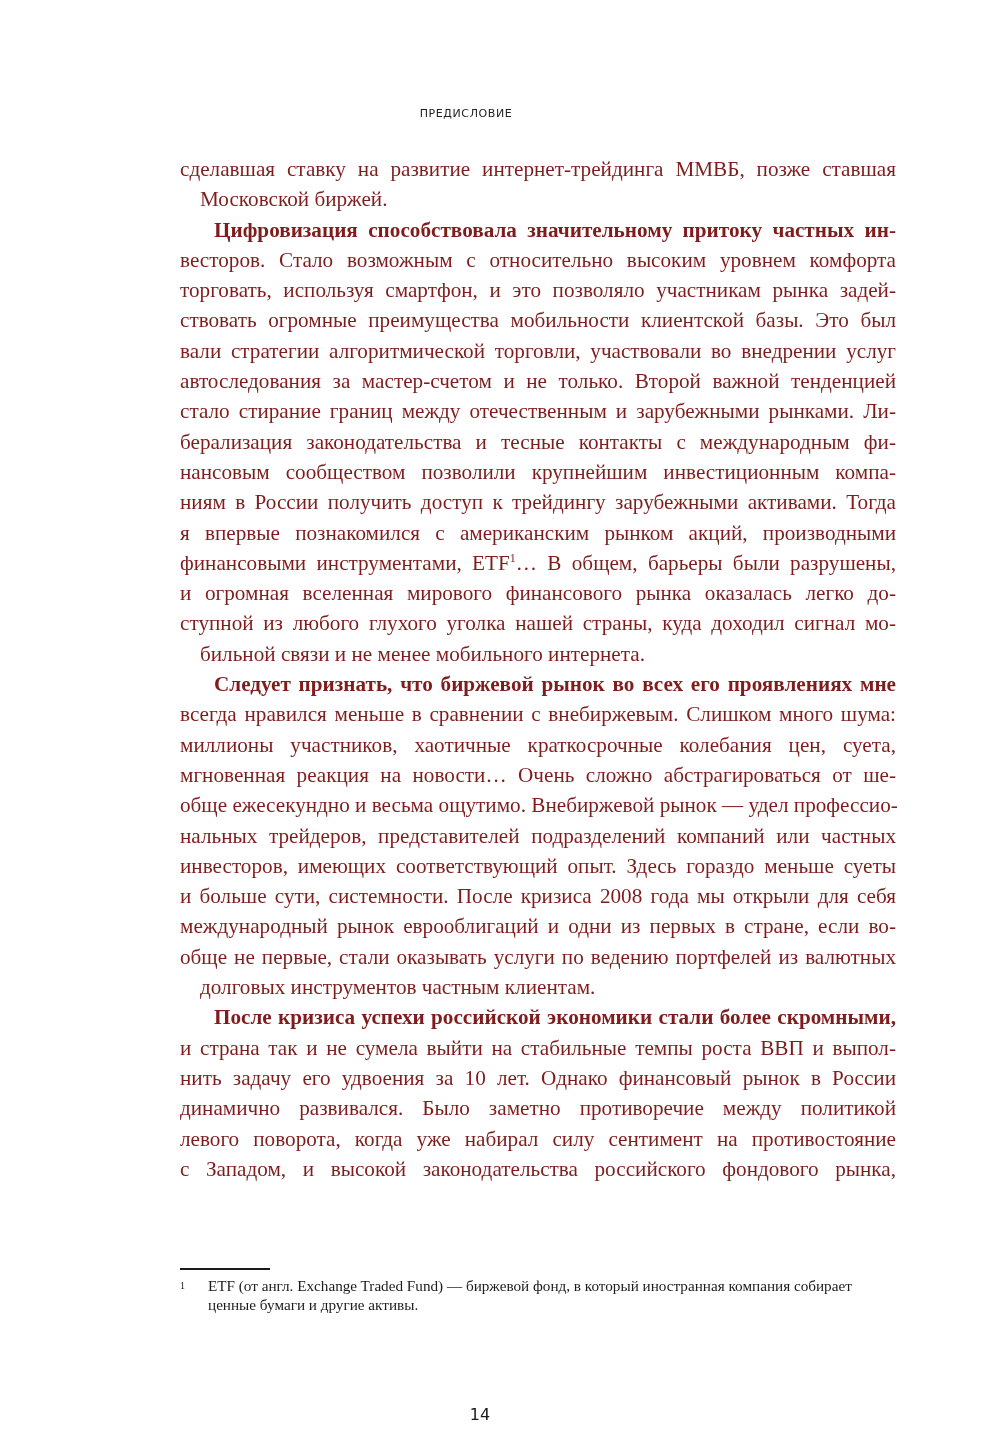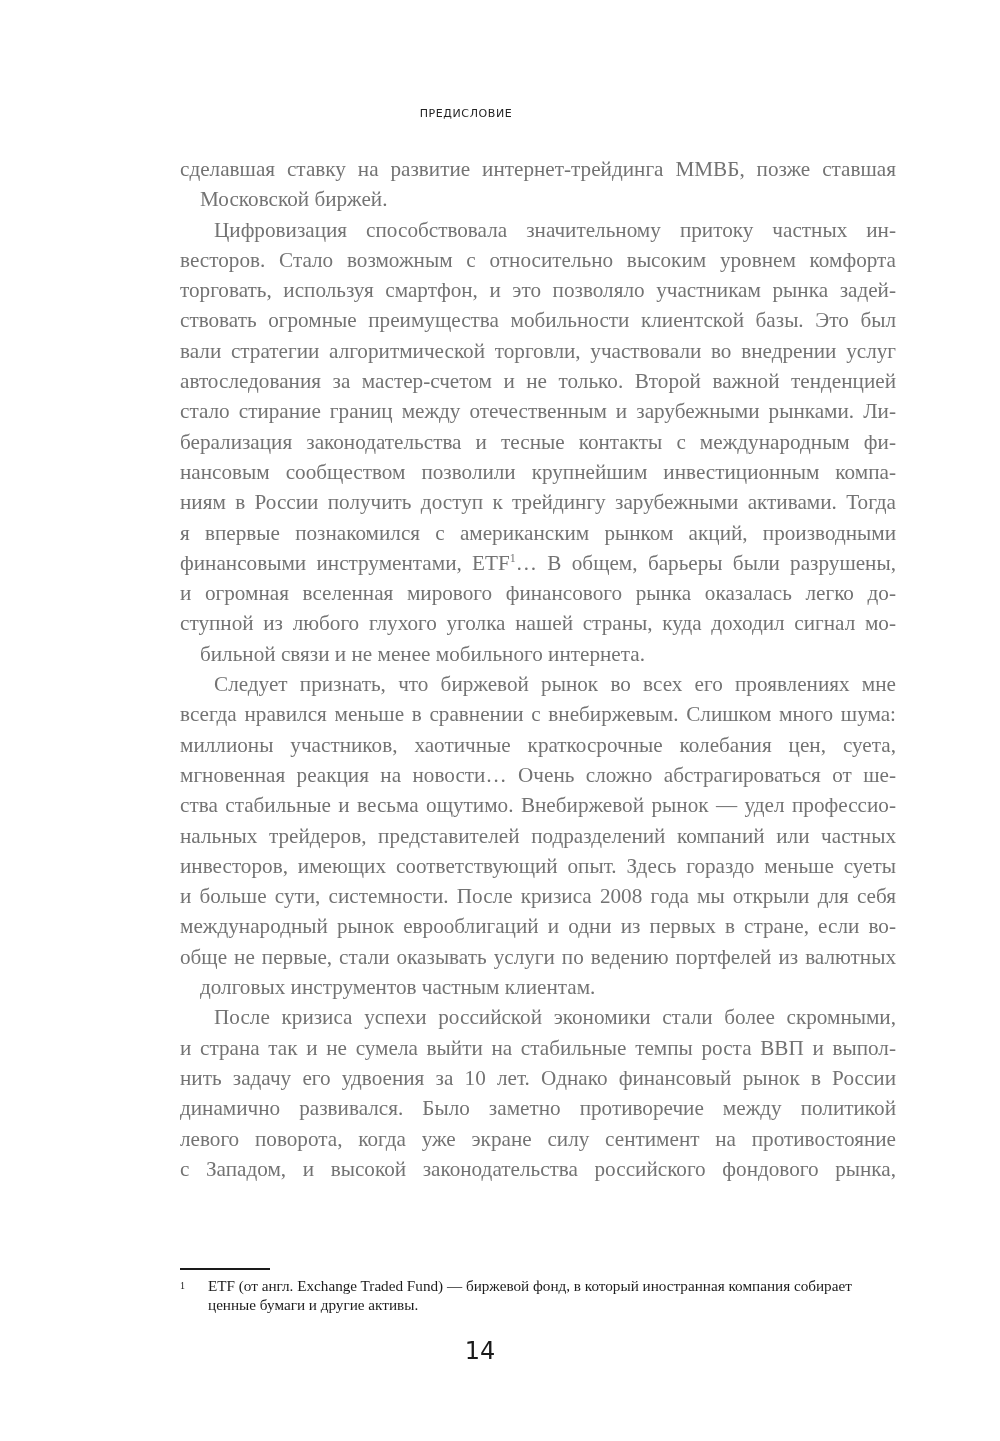--- a/index.html
+++ b/index.html
@@ -26,35 +26,36 @@
       color: #222;
     }
     .body-text {
       position: absolute;
       top: 154px;
       left: 180px;
       width: 716px;
       font-family: "Liberation Serif", serif;
       font-size: 21.2px;
       line-height: 30.3px;
-      color: #737373;
+      color: #7f1d1d;
     }
     .line {
       display: block;
       white-space: nowrap;
       text-align: justify;
       text-align-last: justify;
       height: 30.3px;
     }
     .line.last {
       text-align-last: left;
       margin-left: 20px;
     }
     .line.indent {
       padding-left: 34px;
+      font-weight: bold;
     }
     sup.fnref {
       font-size: 12px;
       line-height: 0;
       vertical-align: 8px;
     }
     .footnote-rule {
       position: absolute;
       top: 1268px;
       left: 180px;
@@ -76,26 +77,26 @@
       position: absolute;
       left: 0;
       top: 0;
       font-size: 10px;
     }
     .footnote .fn-text {
       margin-left: 28px;
     }
     .page-number {
       position: absolute;
-      top: 1337px;
+      top: 1405px;
       left: 0;
       width: 960px;
       text-align: center;
       font-family: "DejaVu Sans", sans-serif;
-      font-size: 24px;
+      font-size: 16px;
       color: #1a1a1a;
     }
   </style>
 </head>
 <body>
 
 <div class="running-head">ПРЕДИСЛОВИЕ</div>
 
 <div class="body-text">
   <span class="line">сделавшая ставку на развитие интернет-трейдинга ММВБ, позже ставшая</span>
@@ -112,32 +113,32 @@
   <span class="line">ниям в России получить доступ к трейдингу зарубежными активами. Тогда</span>
   <span class="line">я впервые познакомился с американским рынком акций, производными</span>
   <span class="line"><span>финансовыми инструментами, ETF</span><sup class="fnref">1</sup><span>… В общем, барьеры были разрушены,</span></span>
   <span class="line">и огромная вселенная мирового финансового рынка оказалась легко до-</span>
   <span class="line">ступной из любого глухого уголка нашей страны, куда доходил сигнал мо-</span>
   <span class="line last">бильной связи и не менее мобильного интернета.</span>
   <span class="line indent">Следует признать, что биржевой рынок во всех его проявлениях мне</span>
   <span class="line">всегда нравился меньше в сравнении с внебиржевым. Слишком много шума:</span>
   <span class="line">миллионы участников, хаотичные краткосрочные колебания цен, суета,</span>
   <span class="line">мгновенная реакция на новости… Очень сложно абстрагироваться от ше-</span>
-  <span class="line">ства стабильные и весьма ощутимо. Внебиржевой рынок — удел профессио-</span>
+  <span class="line">обще ежесекундно и весьма ощутимо. Внебиржевой рынок — удел профессио-</span>
   <span class="line">нальных трейдеров, представителей подразделений компаний или частных</span>
   <span class="line">инвесторов, имеющих соответствующий опыт. Здесь гораздо меньше суеты</span>
   <span class="line">и больше сути, системности. После кризиса 2008 года мы открыли для себя</span>
   <span class="line">международный рынок еврооблигаций и одни из первых в стране, если во-</span>
   <span class="line">обще не первые, стали оказывать услуги по ведению портфелей из валютных</span>
   <span class="line last">долговых инструментов частным клиентам.</span>
   <span class="line indent">После кризиса успехи российской экономики стали более скромными,</span>
   <span class="line">и страна так и не сумела выйти на стабильные темпы роста ВВП и выпол-</span>
   <span class="line">нить задачу его удвоения за 10 лет. Однако финансовый рынок в России</span>
   <span class="line">динамично развивался. Было заметно противоречие между политикой</span>
-  <span class="line">левого поворота, когда уже экране силу сентимент на противостояние</span>
+  <span class="line">левого поворота, когда уже набирал силу сентимент на противостояние</span>
   <span class="line">с Западом, и высокой законодательства российского фондового рынка,</span>
 </div>
 
 <div class="footnote-rule"></div>
 
 <div class="footnote">
   <span class="fn-num">1</span>
   <div class="fn-text">ETF (от англ. Exchange Traded Fund) — биржевой фонд, в который иностранная компания собирает ценные бумаги и другие активы.</div>
 </div>
 

